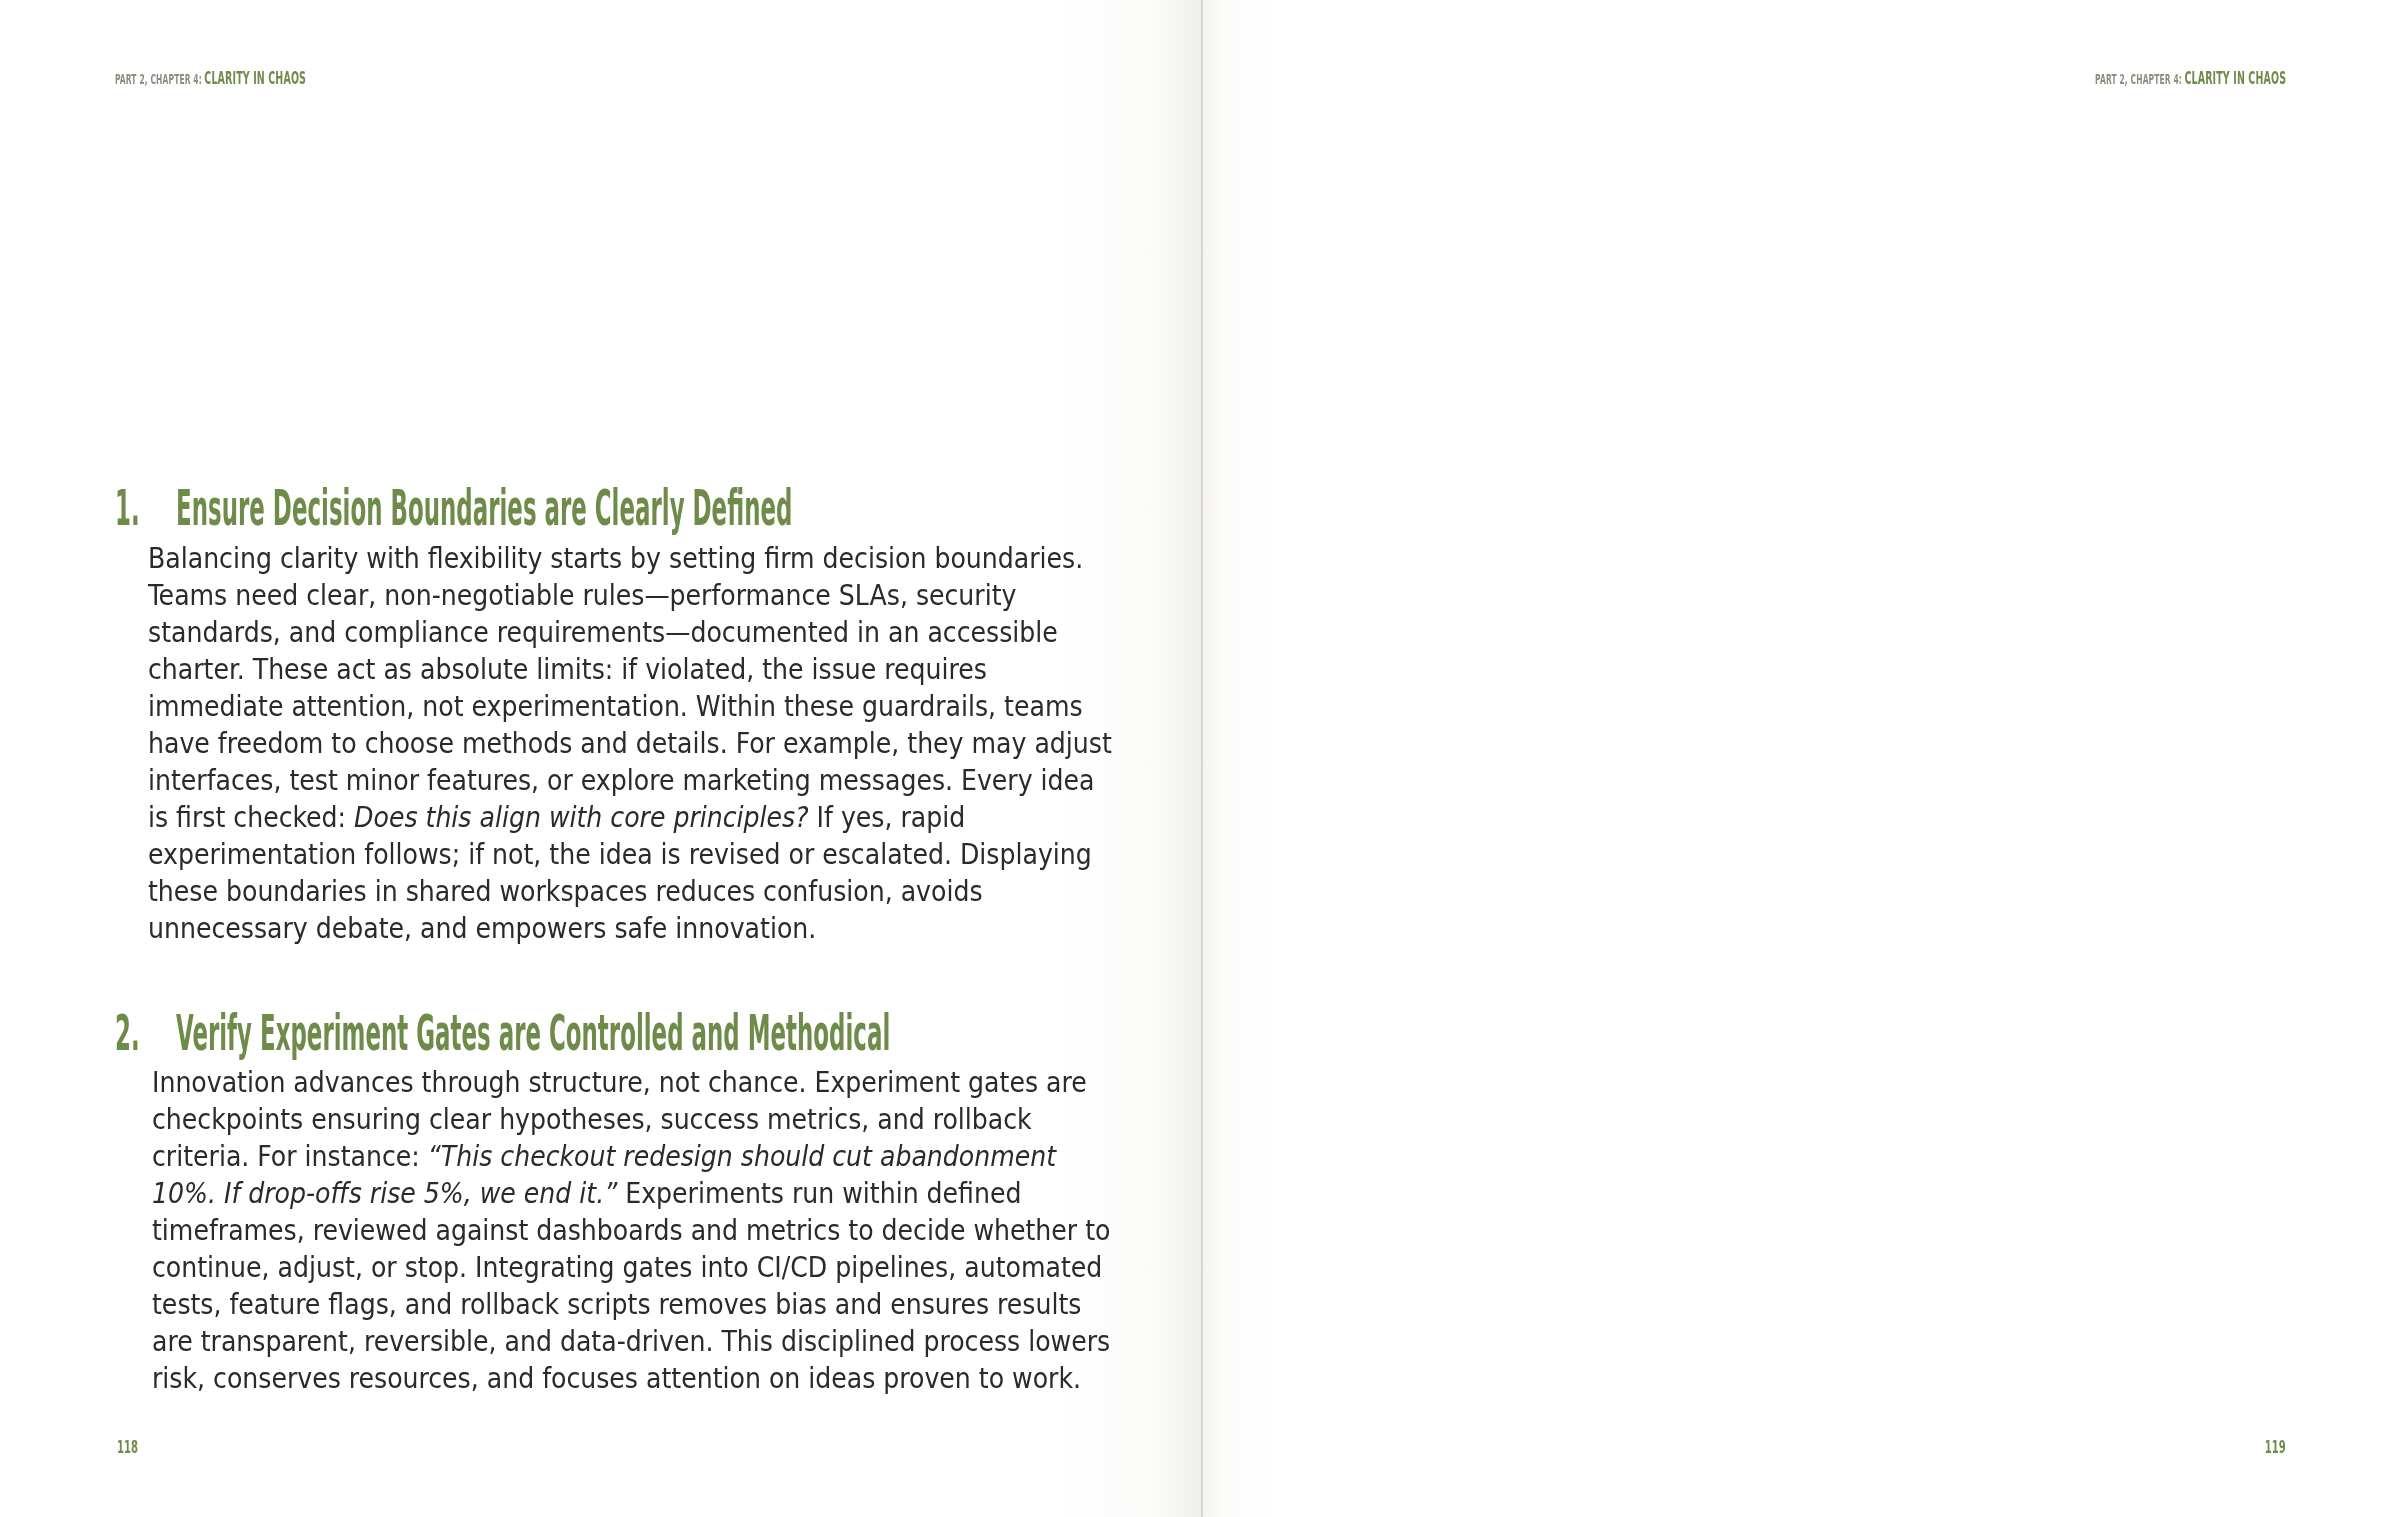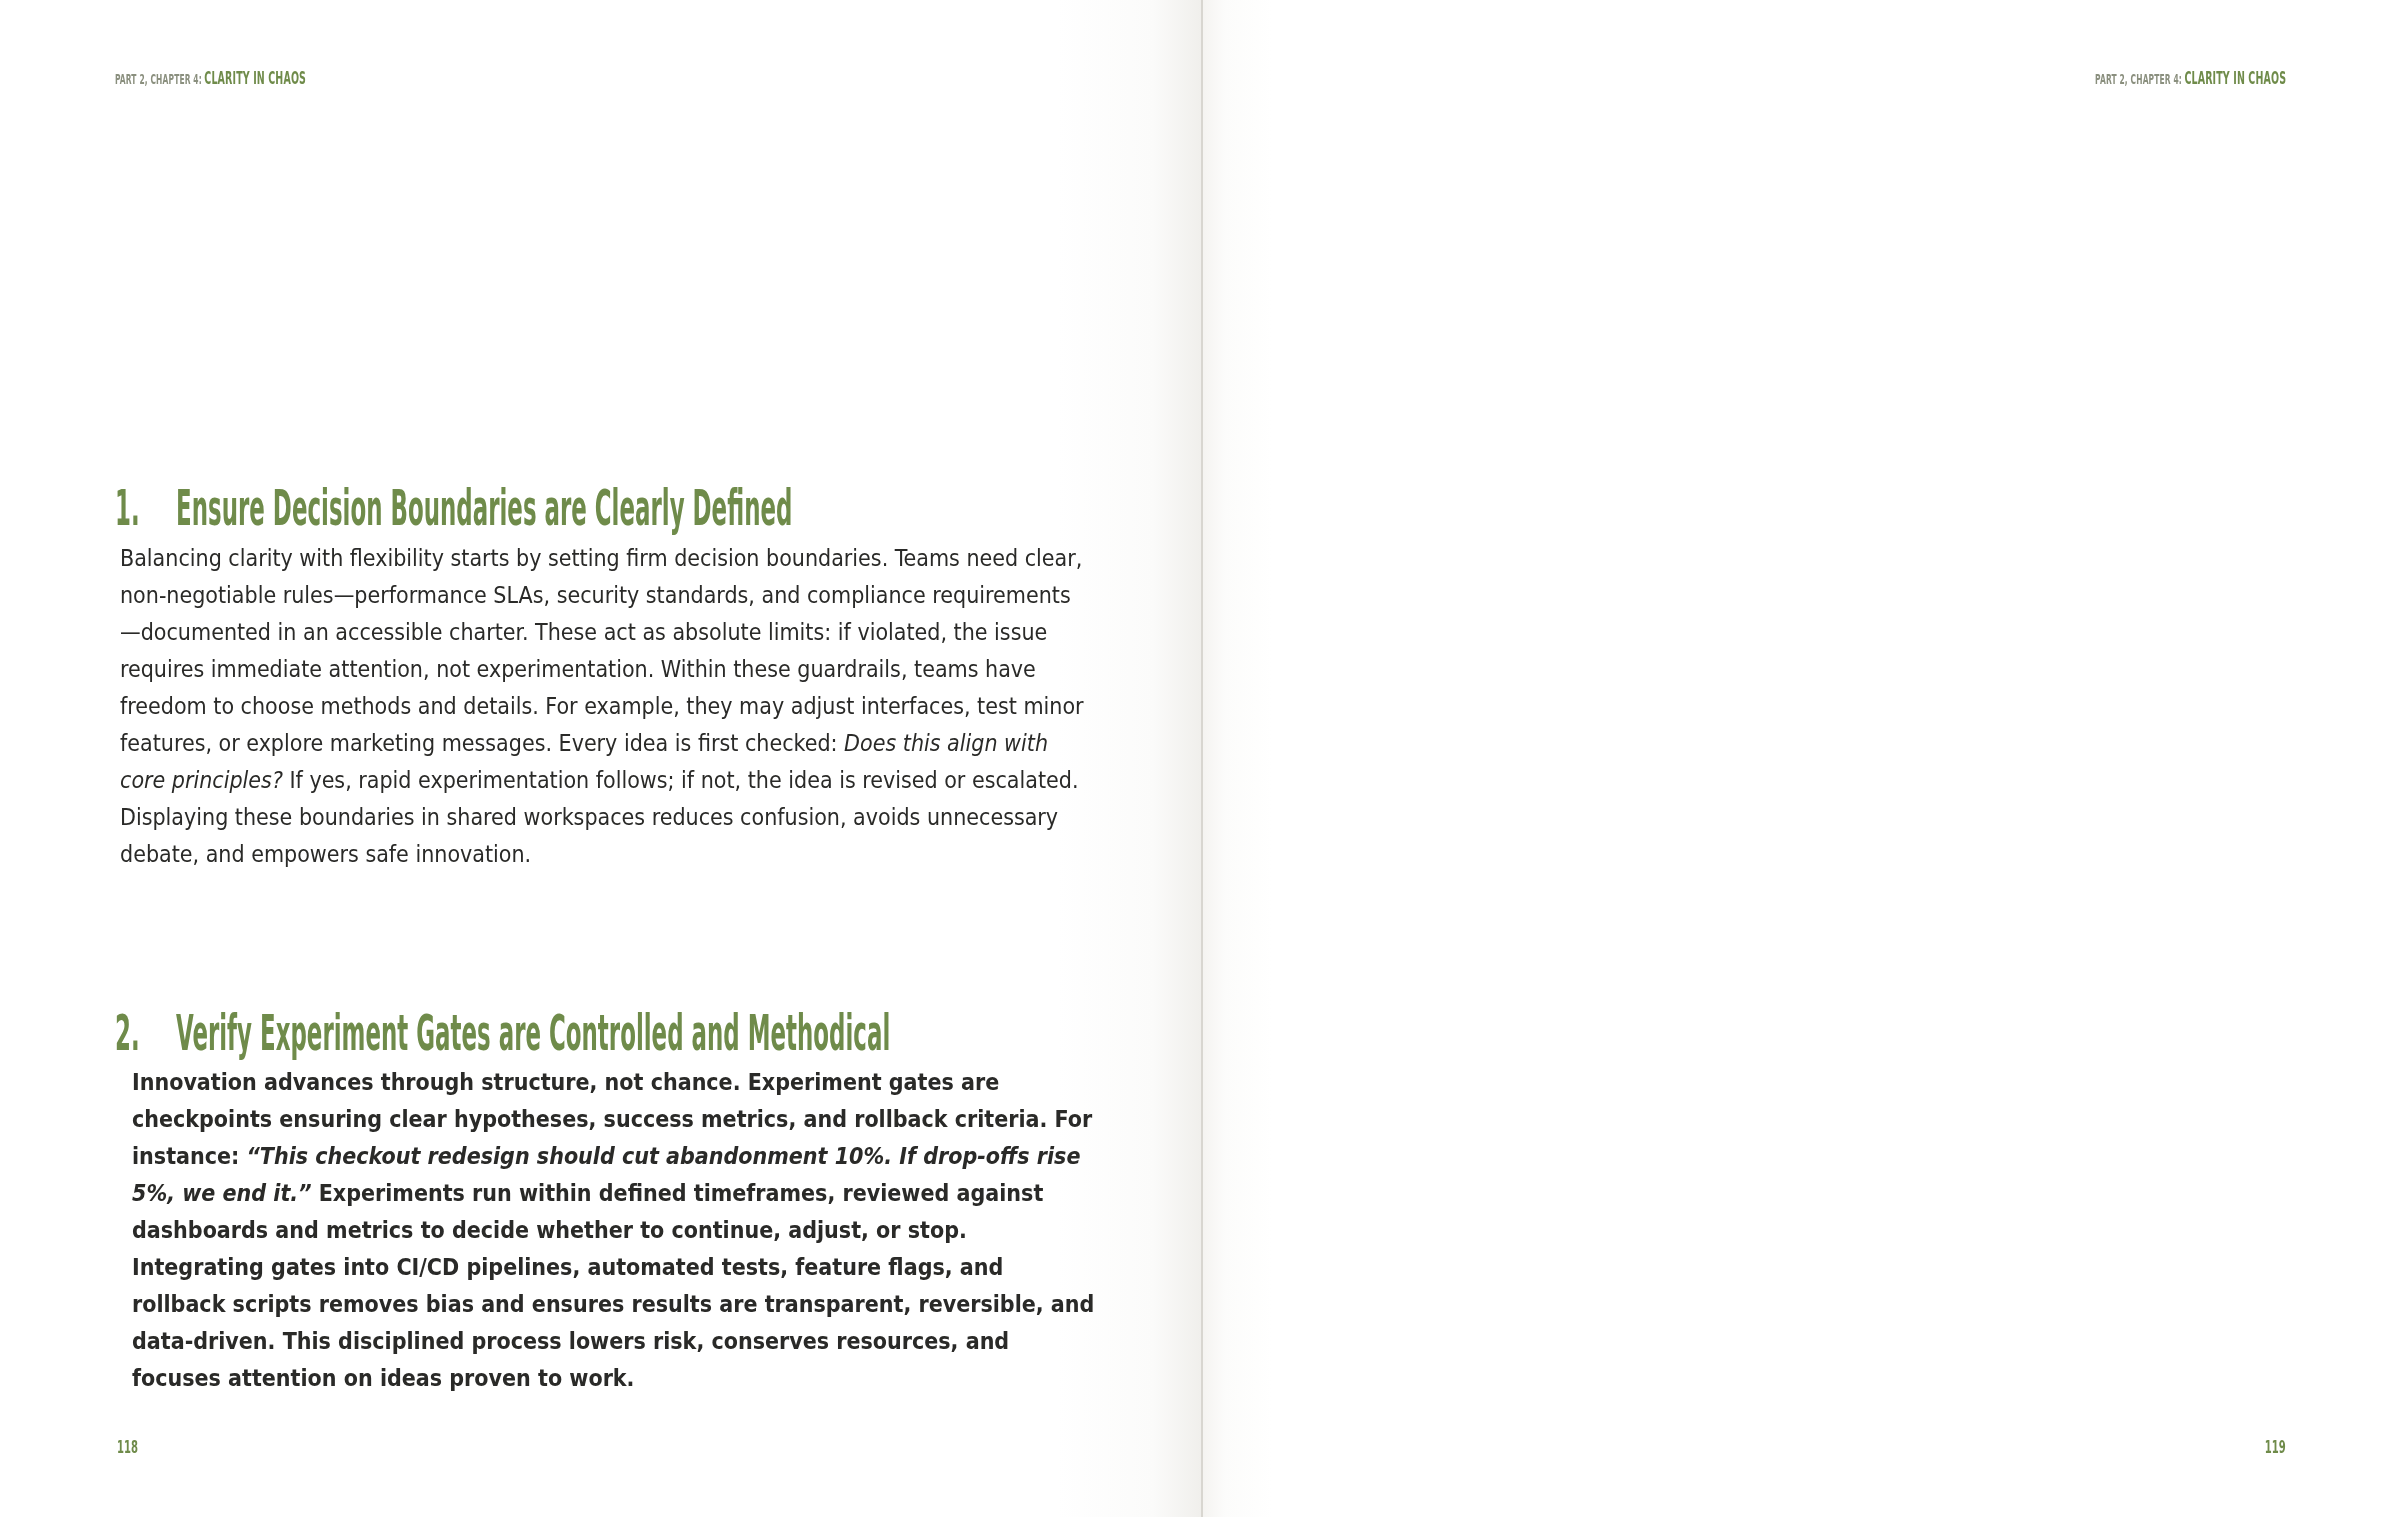--- a/index.html
+++ b/index.html
@@ -123,23 +123,24 @@
     transform: scaleX(0.52);
     transform-origin: left center;
   }
   .sec-head .sec-num { margin-right: 70px; }
 
   
   .body-col {
     position: absolute;
     font-family: "DejaVu Sans Condensed", "Liberation Sans Narrow", "Liberation Sans", sans-serif;
     font-stretch: condensed;
-    font-size: 23px;
+    font-size: 28px;
     line-height: 37px;
     color: #2a2a28;
+    margin-left: 28px;
   }
   .body-col p { margin: 0; }
   .body-col .it { font-style: italic; }
 </style>
 </head>
 <body>
 
 <div class="spread">
 
   <div class="page page-left">
@@ -155,21 +156,21 @@
     </div>
 
     <div class="body-col" style="left:120px; top:540px; width:968px;">
       <p><span>Balancing clarity with flexibility starts by setting firm decision boundaries. Teams need clear, non-negotiable rules—performance SLAs, security standards, and compliance requirements—documented in an accessible charter. These act as absolute limits: if violated, the issue requires immediate attention, not experimentation. Within these guardrails, teams have freedom to choose methods and details. For example, they may adjust interfaces, test minor features, or explore marketing messages. Every idea is first checked: </span><span class="it">Does this align with core principles?</span><span> If yes, rapid experimentation follows; if not, the idea is revised or escalated. Displaying these boundaries in shared workspaces reduces confusion, avoids unnecessary debate, and empowers safe innovation.</span></p>
     </div>
 
     <div class="sec-head" style="left:115px; top:1005px;">
       <span class="sec-num">2.</span><span>Verify Experiment Gates are Controlled and Methodical</span>
     </div>
 
-    <div class="body-col" style="left:132px; top:1064px; width:968px;font-weight:bold;">
+    <div class="body-col" style="left:124px; top:1064px; width:968px;">
       <p><span>Innovation advances through structure, not chance. Experiment gates are checkpoints ensuring clear hypotheses, success metrics, and rollback criteria. For instance: </span><span class="it">“This checkout redesign should cut abandonment 10%. If drop-offs rise 5%, we end it.”</span><span> Experiments run within defined timeframes, reviewed against dashboards and metrics to decide whether to continue, adjust, or stop. Integrating gates into CI/CD pipelines, automated tests, feature flags, and rollback scripts removes bias and ensures results are transparent, reversible, and data-driven. This disciplined process lowers risk, conserves resources, and focuses attention on ideas proven to work.</span></p>
     </div>
 
     <div class="folio folio-left">118</div>
   </div>
 
   <div class="page page-right">
 
     <div class="runhead runhead-right">
       <span class="rh-part">PART 2, CHAPTER 4:</span>

